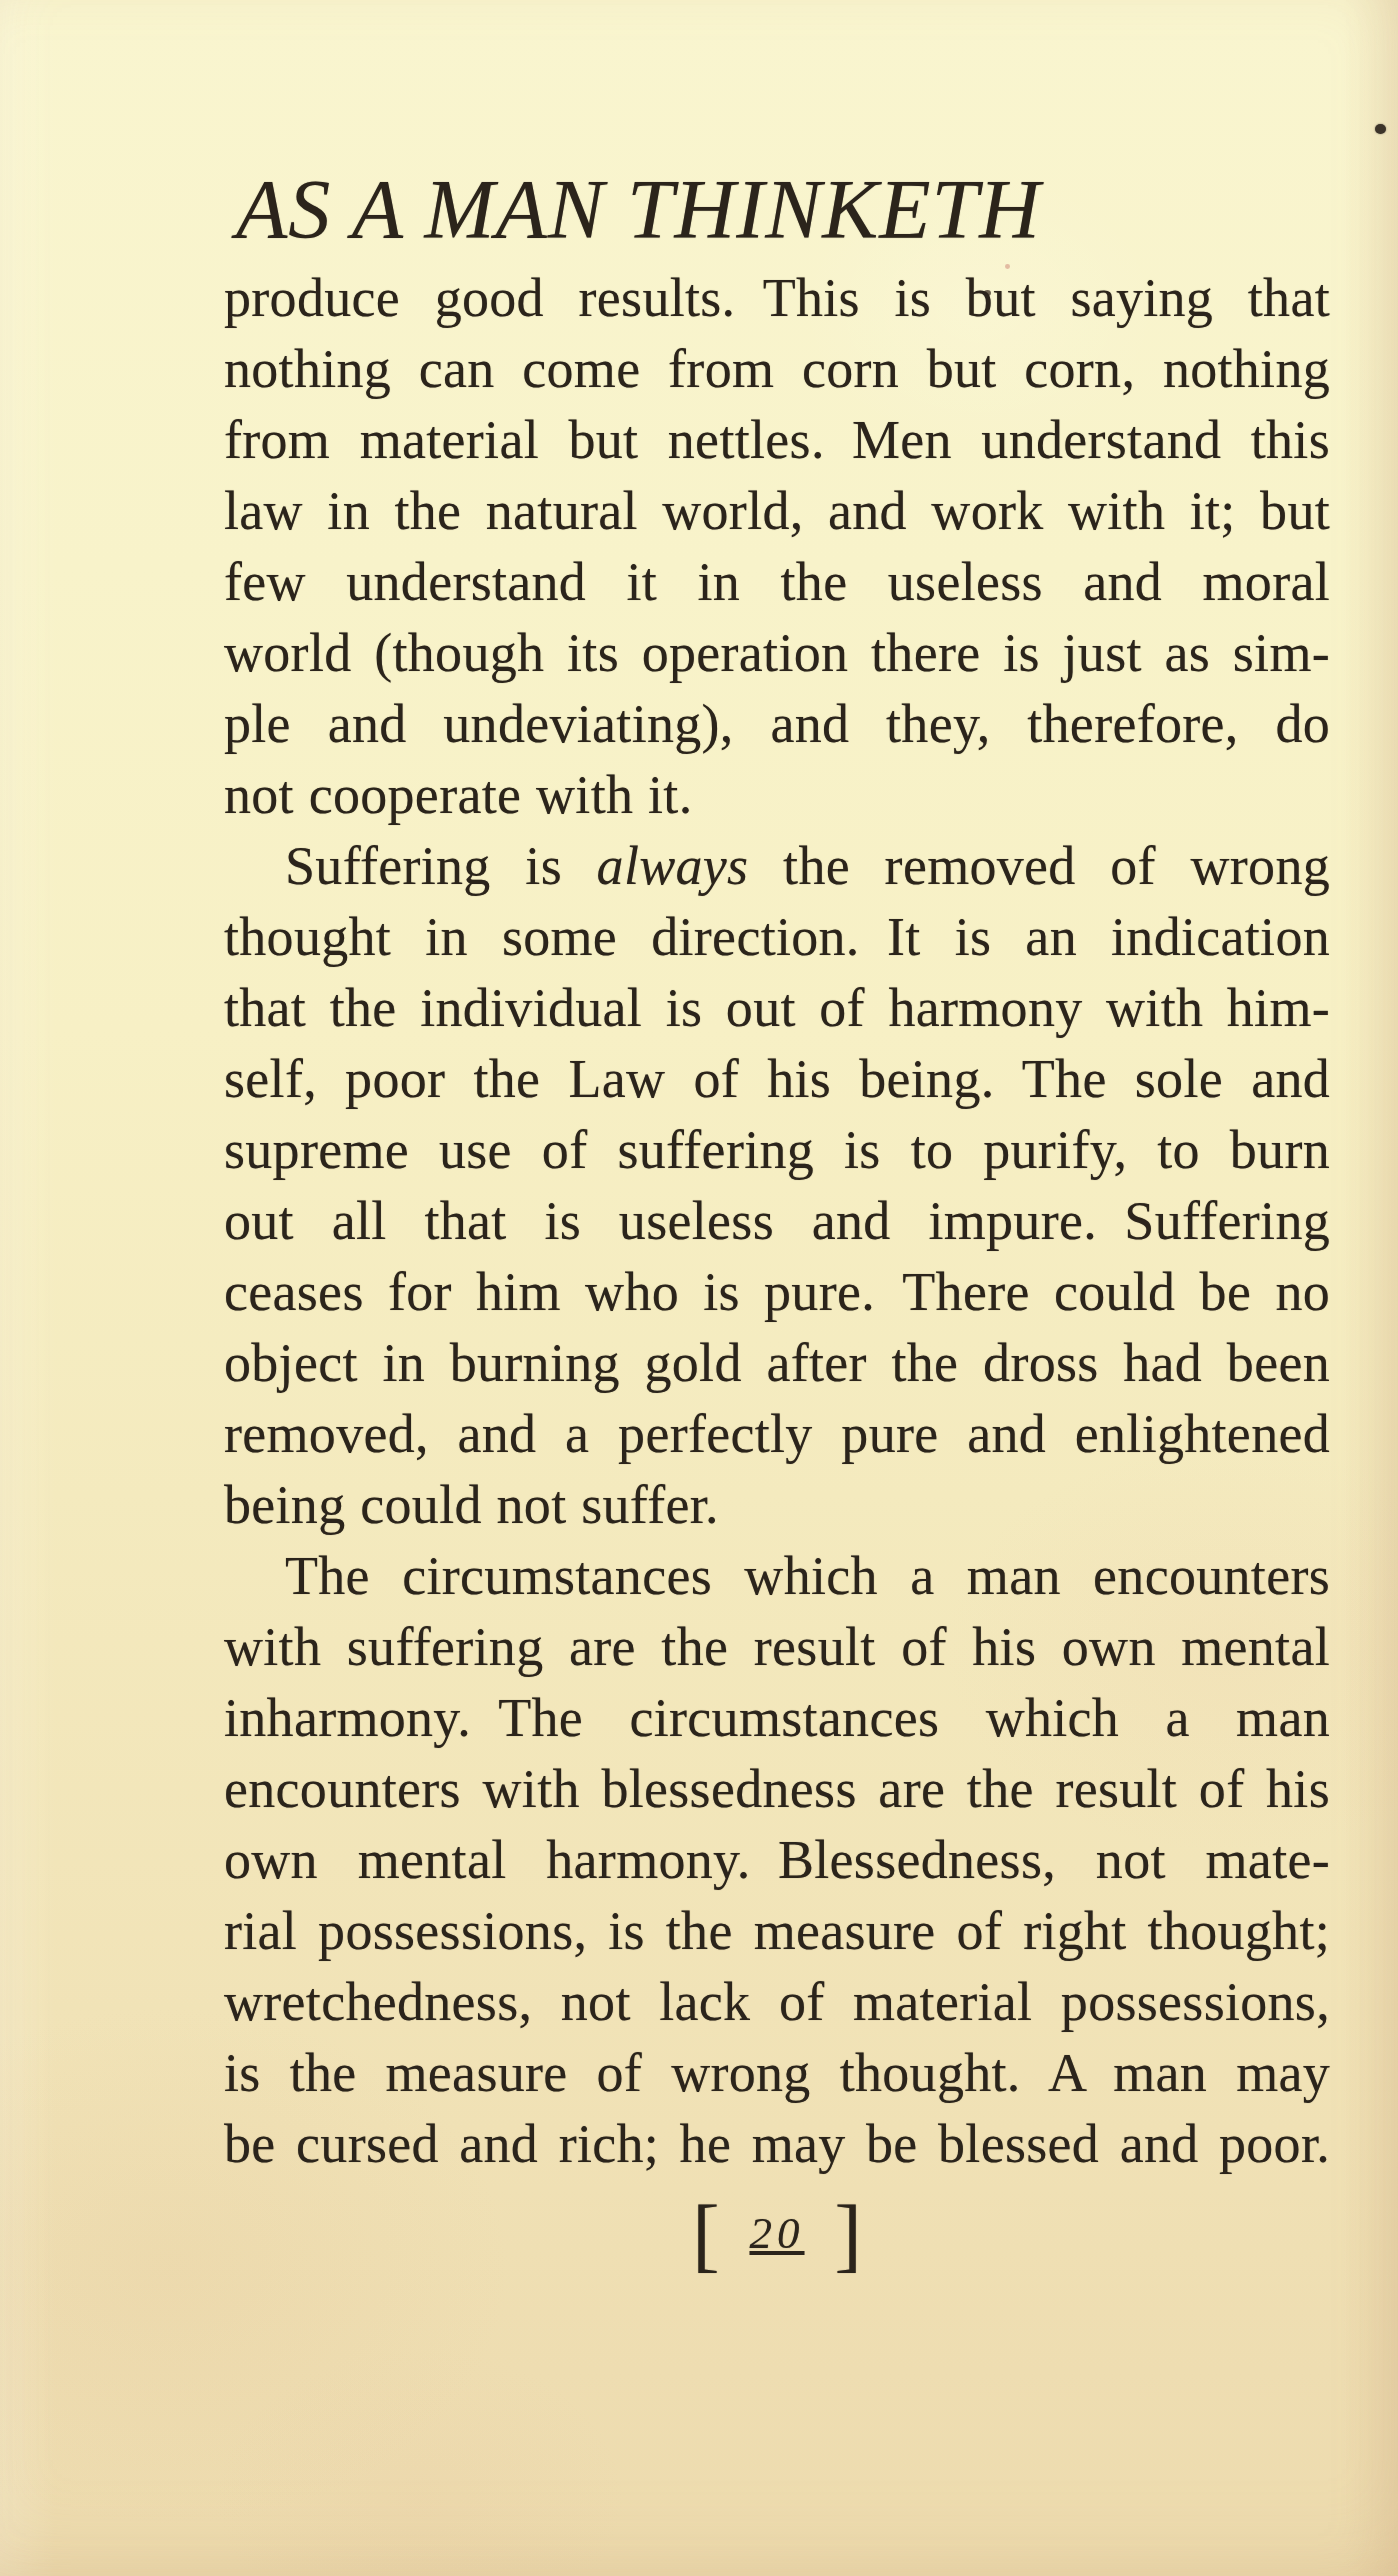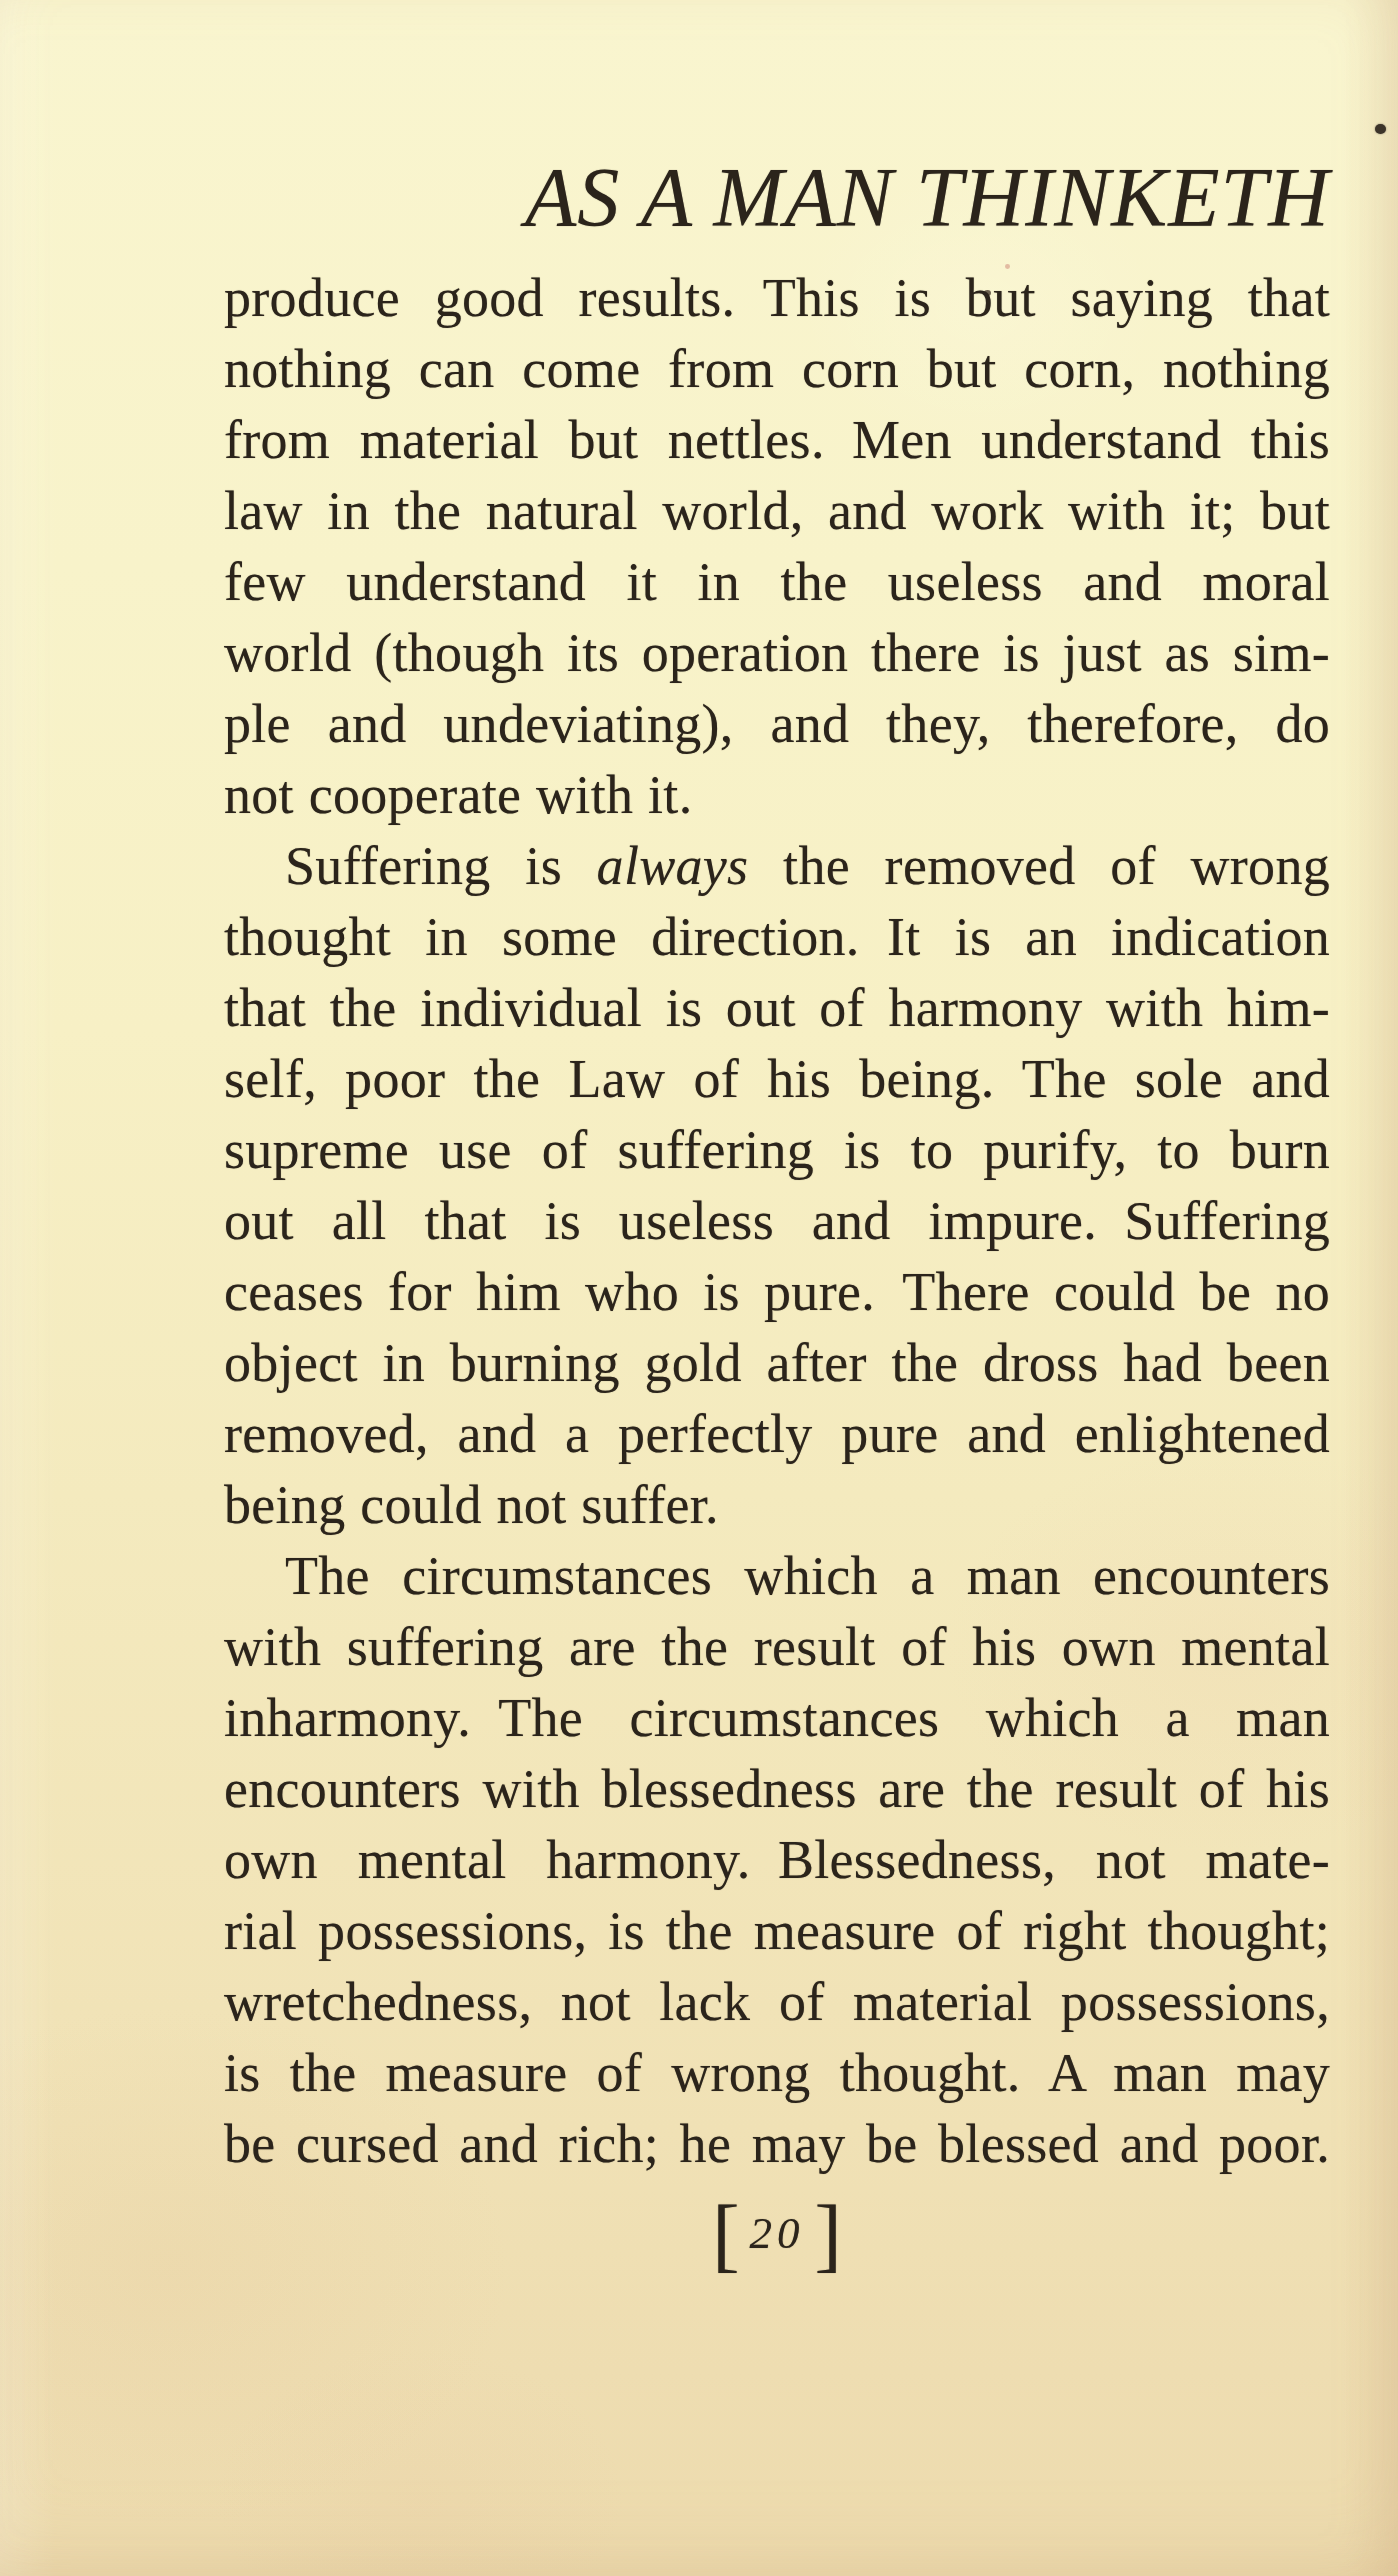--- a/index.html
+++ b/index.html
@@ -38,26 +38,26 @@
         rgba(255,255,242,0) 96%, rgba(205,170,130,0.16) 100%);
     box-shadow:
       inset -27.5px 0 69px -29px rgba(190,150,110,0.22),
       inset 0 -45px 88px -35px rgba(198,158,116,0.20);
   }
   .title {
     position: absolute;
     left: 224px;
     top: 149px;
     width: 1106px;
-    margin: 0;
+    margin: 12px;
     font-size: 84px;
     line-height: 98px;
     font-style: italic;
     font-weight: normal;
-    text-align: right;
+    text-align: left;
     letter-spacing: 1px;
     white-space: nowrap;
     text-shadow: 0 0 1px rgba(43,36,27,0.5);
   }
   .body-text {
     position: absolute;
     left: 224px;
     top: 263px;
     width: 1106px;
     font-size: 54px;
@@ -86,24 +86,25 @@
     text-shadow: 0 0 1px rgba(43,36,27,0.5);
   }
   .folio .bracket {
     font-size: 82px;
     vertical-align: middle;
   }
   .folio .num {
     font-size: 45px;
     font-style: italic;
     letter-spacing: 4.9px;
-    margin: 0 10px;
+    margin: 0 30px;
     vertical-align: middle;
     position: relative;
     top: -2px;
+    text-decoration: underline;
   }
   .corner-dot {
     position: absolute;
     left: 1375px;
     top: 124px;
     width: 10.8px;
     height: 9.8px;
     border-radius: 50%;
     background: #3c342a;
     box-shadow: 0 0 2px rgba(60,52,42,0.6);

